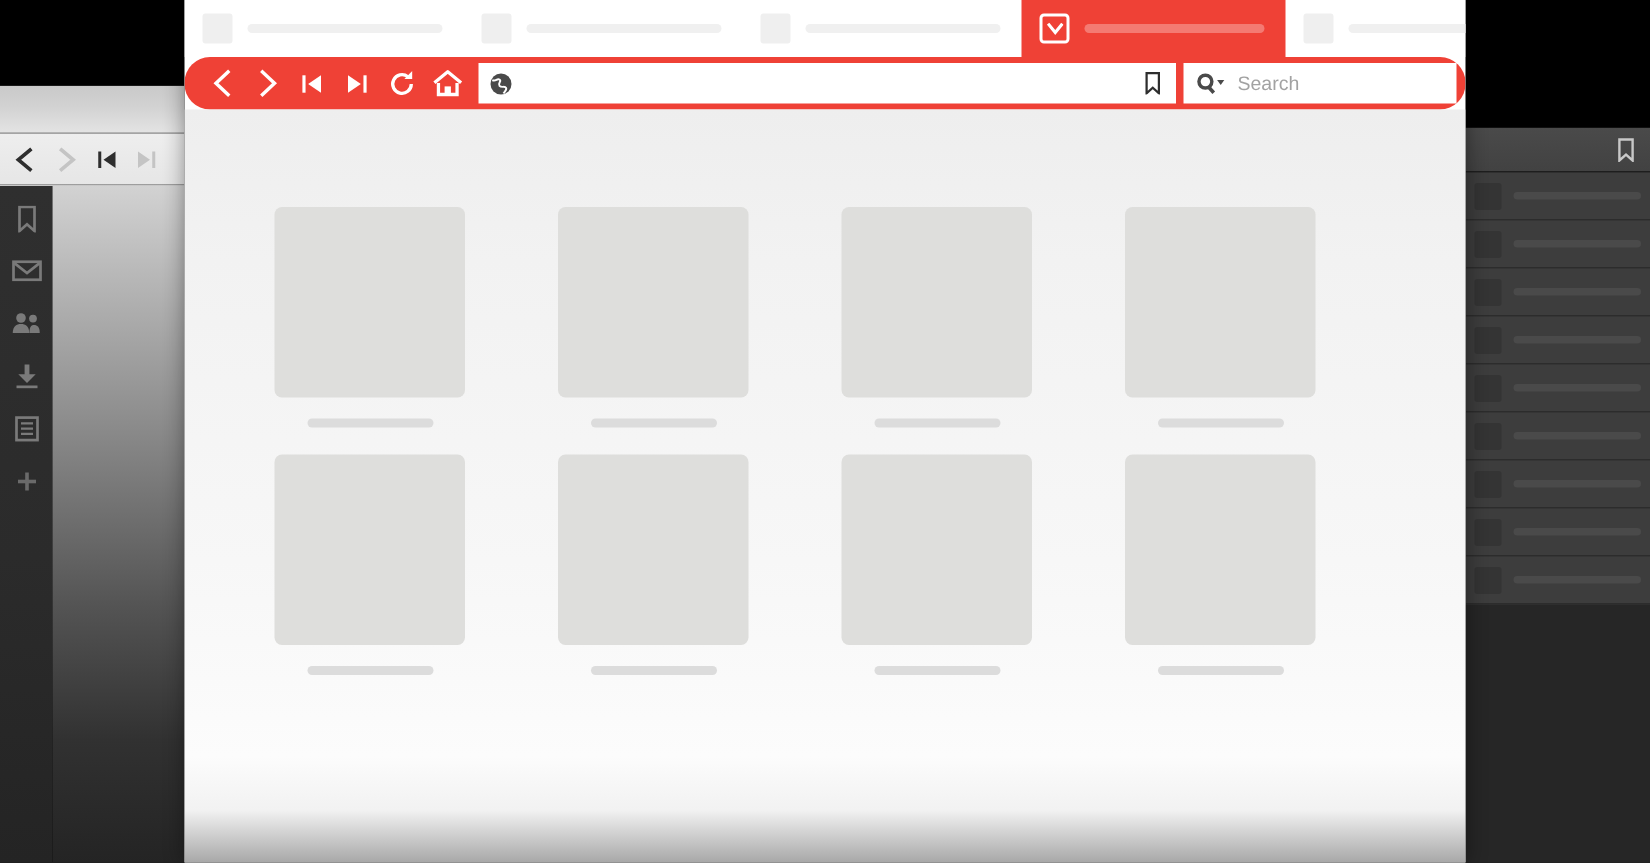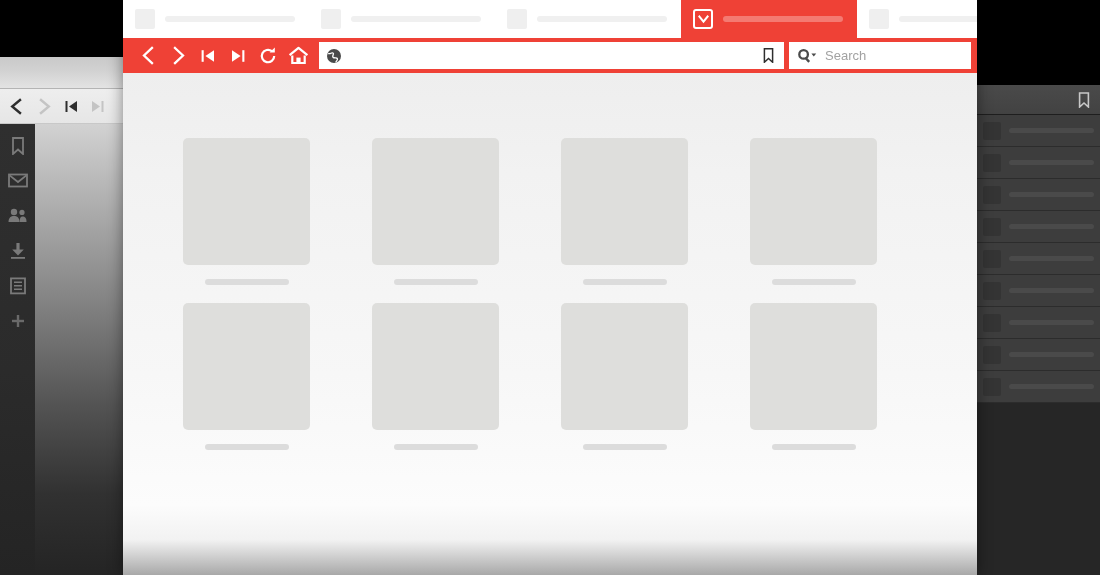--- a/index.html
+++ b/index.html
@@ -192,20 +192,21 @@
   
   #toolbar {
     position: relative;
     height: 35px;
     background: #ef4136;
     display: flex;
     align-items: center;
     padding: 0 4px 0 10px;
     box-sizing: border-box;
     gap: 0;
+    border-radius: 17px;
   }
   .tb-btn {
     width: 30px; height: 31px;
     display: flex;
     align-items: center;
     justify-content: center;
     flex: none;
   }
   #urlbar {
     flex: 1;

